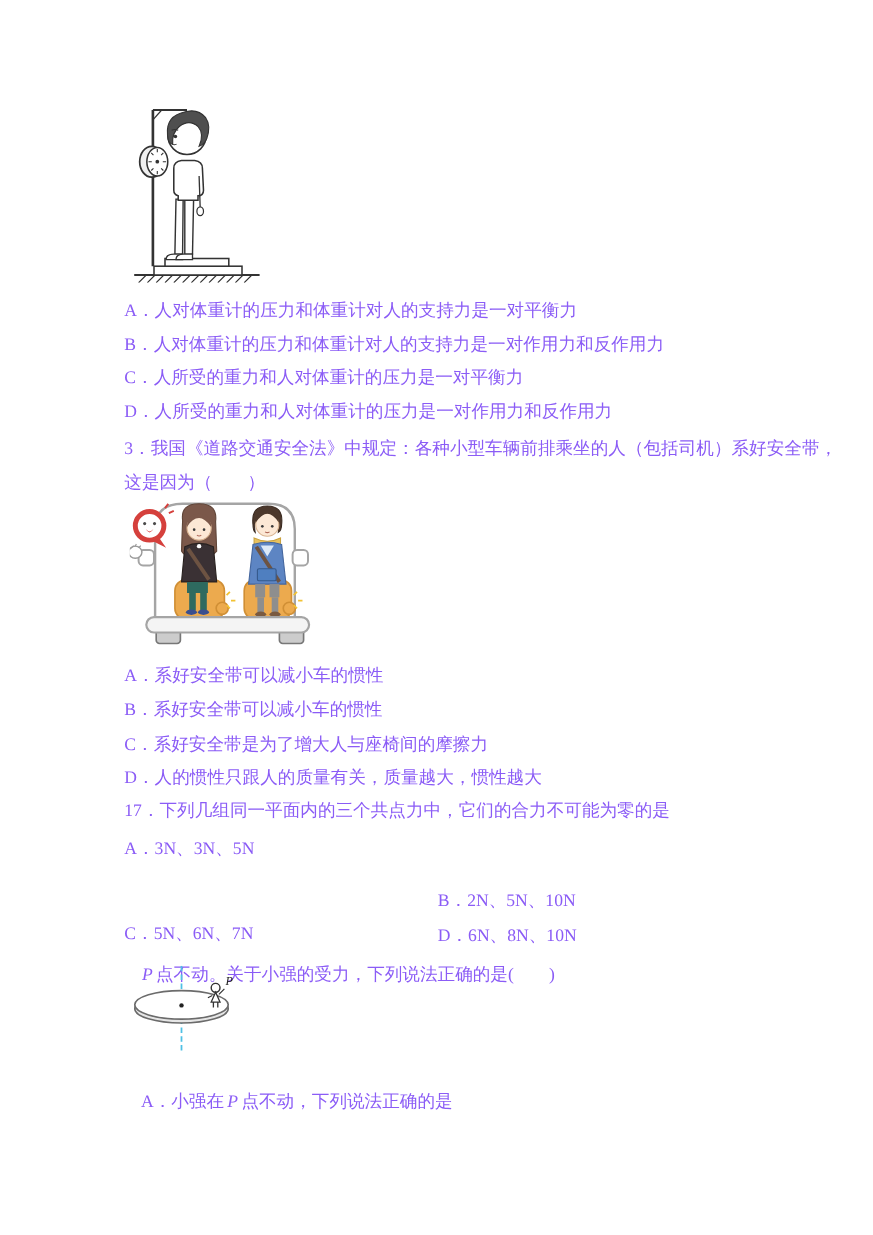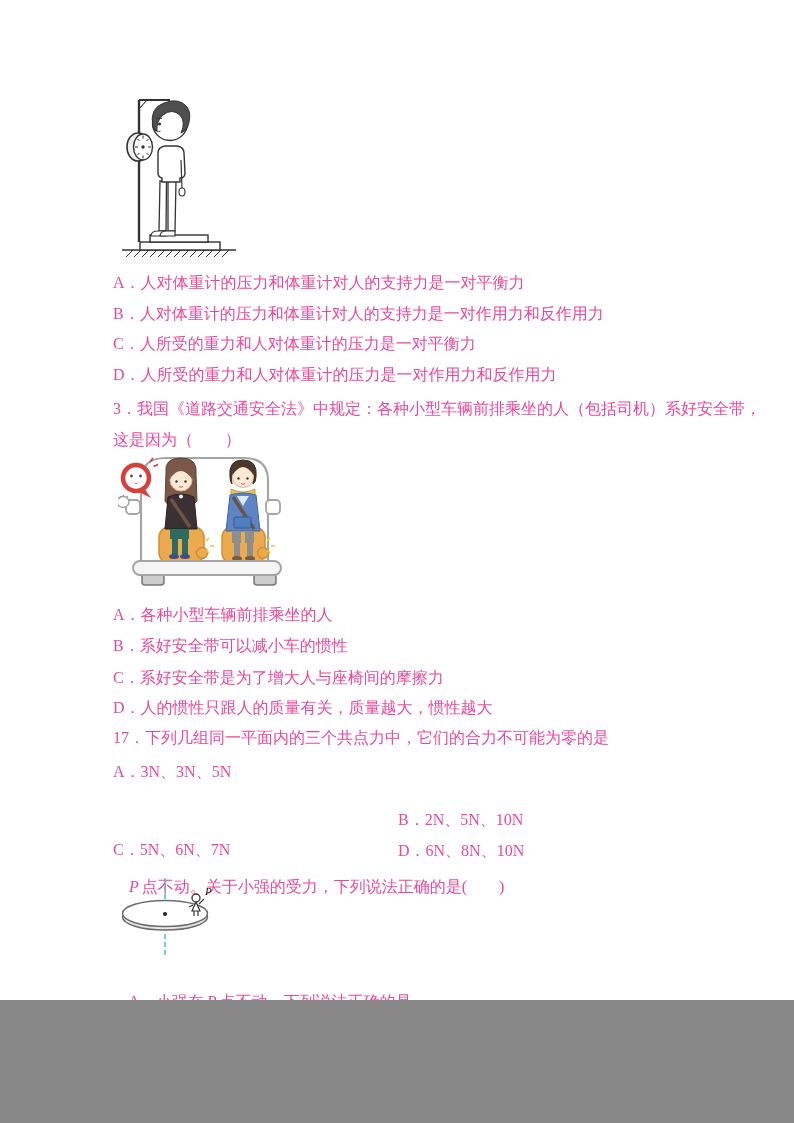--- a/index.html
+++ b/index.html
@@ -1,19 +1,19 @@
 <!DOCTYPE html>
 <html><head>
 <meta charset="utf-8">
 <style>
   html,body{margin:0;padding:0;background:#888;}
   .page{
-    position:relative;width:794px;height:1000px;background:#ffffff;margin:0 auto;
+    position:relative;width:794px;height:1123px;background:#ffffff;margin:0 auto;
     font-family:"Liberation Serif","DejaVu Serif",serif;
-    font-size:16px;color:#ec4899;overflow:hidden;
+    font-size:16px;color:#8b5cf6;overflow:hidden;
   }
   .line{position:absolute;left:113px;height:20px;line-height:20px;white-space:pre;}
   .col2{left:398px;margin-top:48px;}
   .var{font-style:italic;font-family:"Liberation Serif","DejaVu Serif",serif;margin:0 3px;}
   .fig{position:absolute;}
   svg text.plabel{font-family:"Liberation Serif","DejaVu Serif",serif;font-style:italic;fill:#222;}
 </style>
 </head>
 <body>
 
@@ -127,21 +127,21 @@
       <circle cx="18" cy="25" r="13" fill="#fff" stroke-width="4.5" stroke="#d5403c"></circle>
       <circle cx="13.5" cy="23" r="1.4" fill="#4a4a4a"></circle>
       <circle cx="22.5" cy="23" r="1.4" fill="#4a4a4a"></circle>
       <path d="M14.5,28 Q18,32.5 21.5,28 Q18,34 14.5,28 Z" fill="#d5403c"></path>
       <path d="M32,9 L35,5 M35.5,13.5 L40,11.5" stroke-width="1.8" fill="none" stroke="#d5403c"></path>
       <ellipse cx="5" cy="49" rx="6" ry="5.5" fill="#fff" stroke="#9a9a9a" stroke-width="1.3"></ellipse>
       <path d="M1,45.5 L3.5,43 M4.5,44 L6,41.5 M8,45 L10,43" stroke="#9a9a9a" stroke-width="1.1" fill="none"></path>
     </g>
   </svg>
 
-  <div class="line" style="top:605px">A．各种小型车辆前排乘坐的人</div>
+  <div class="line" style="top:605px">A．系好安全带可以减小车的惯性</div>
   <div class="line" style="top:636px">B．系好安全带可以减小车的惯性</div>
   <div class="line" style="top:668px">C．系好安全带是为了增大人与座椅间的摩擦力</div>
   <div class="line" style="top:698px">D．人的惯性只跟人的质量有关，质量越大，惯性越大</div>
 
   <div class="line" style="top:728px">17．下列几组同一平面内的三个共点力中，它们的合力不可能为零的是</div>
   <div class="line" style="top:762px">A．3N、3N、5N</div>
   <div class="line col2" style="top:762px">B．2N、5N、10N</div>
   <div class="line" style="top:840px">C．5N、6N、7N</div>
   <div class="line col2" style="top:793px">D．6N、8N、10N</div>
 

